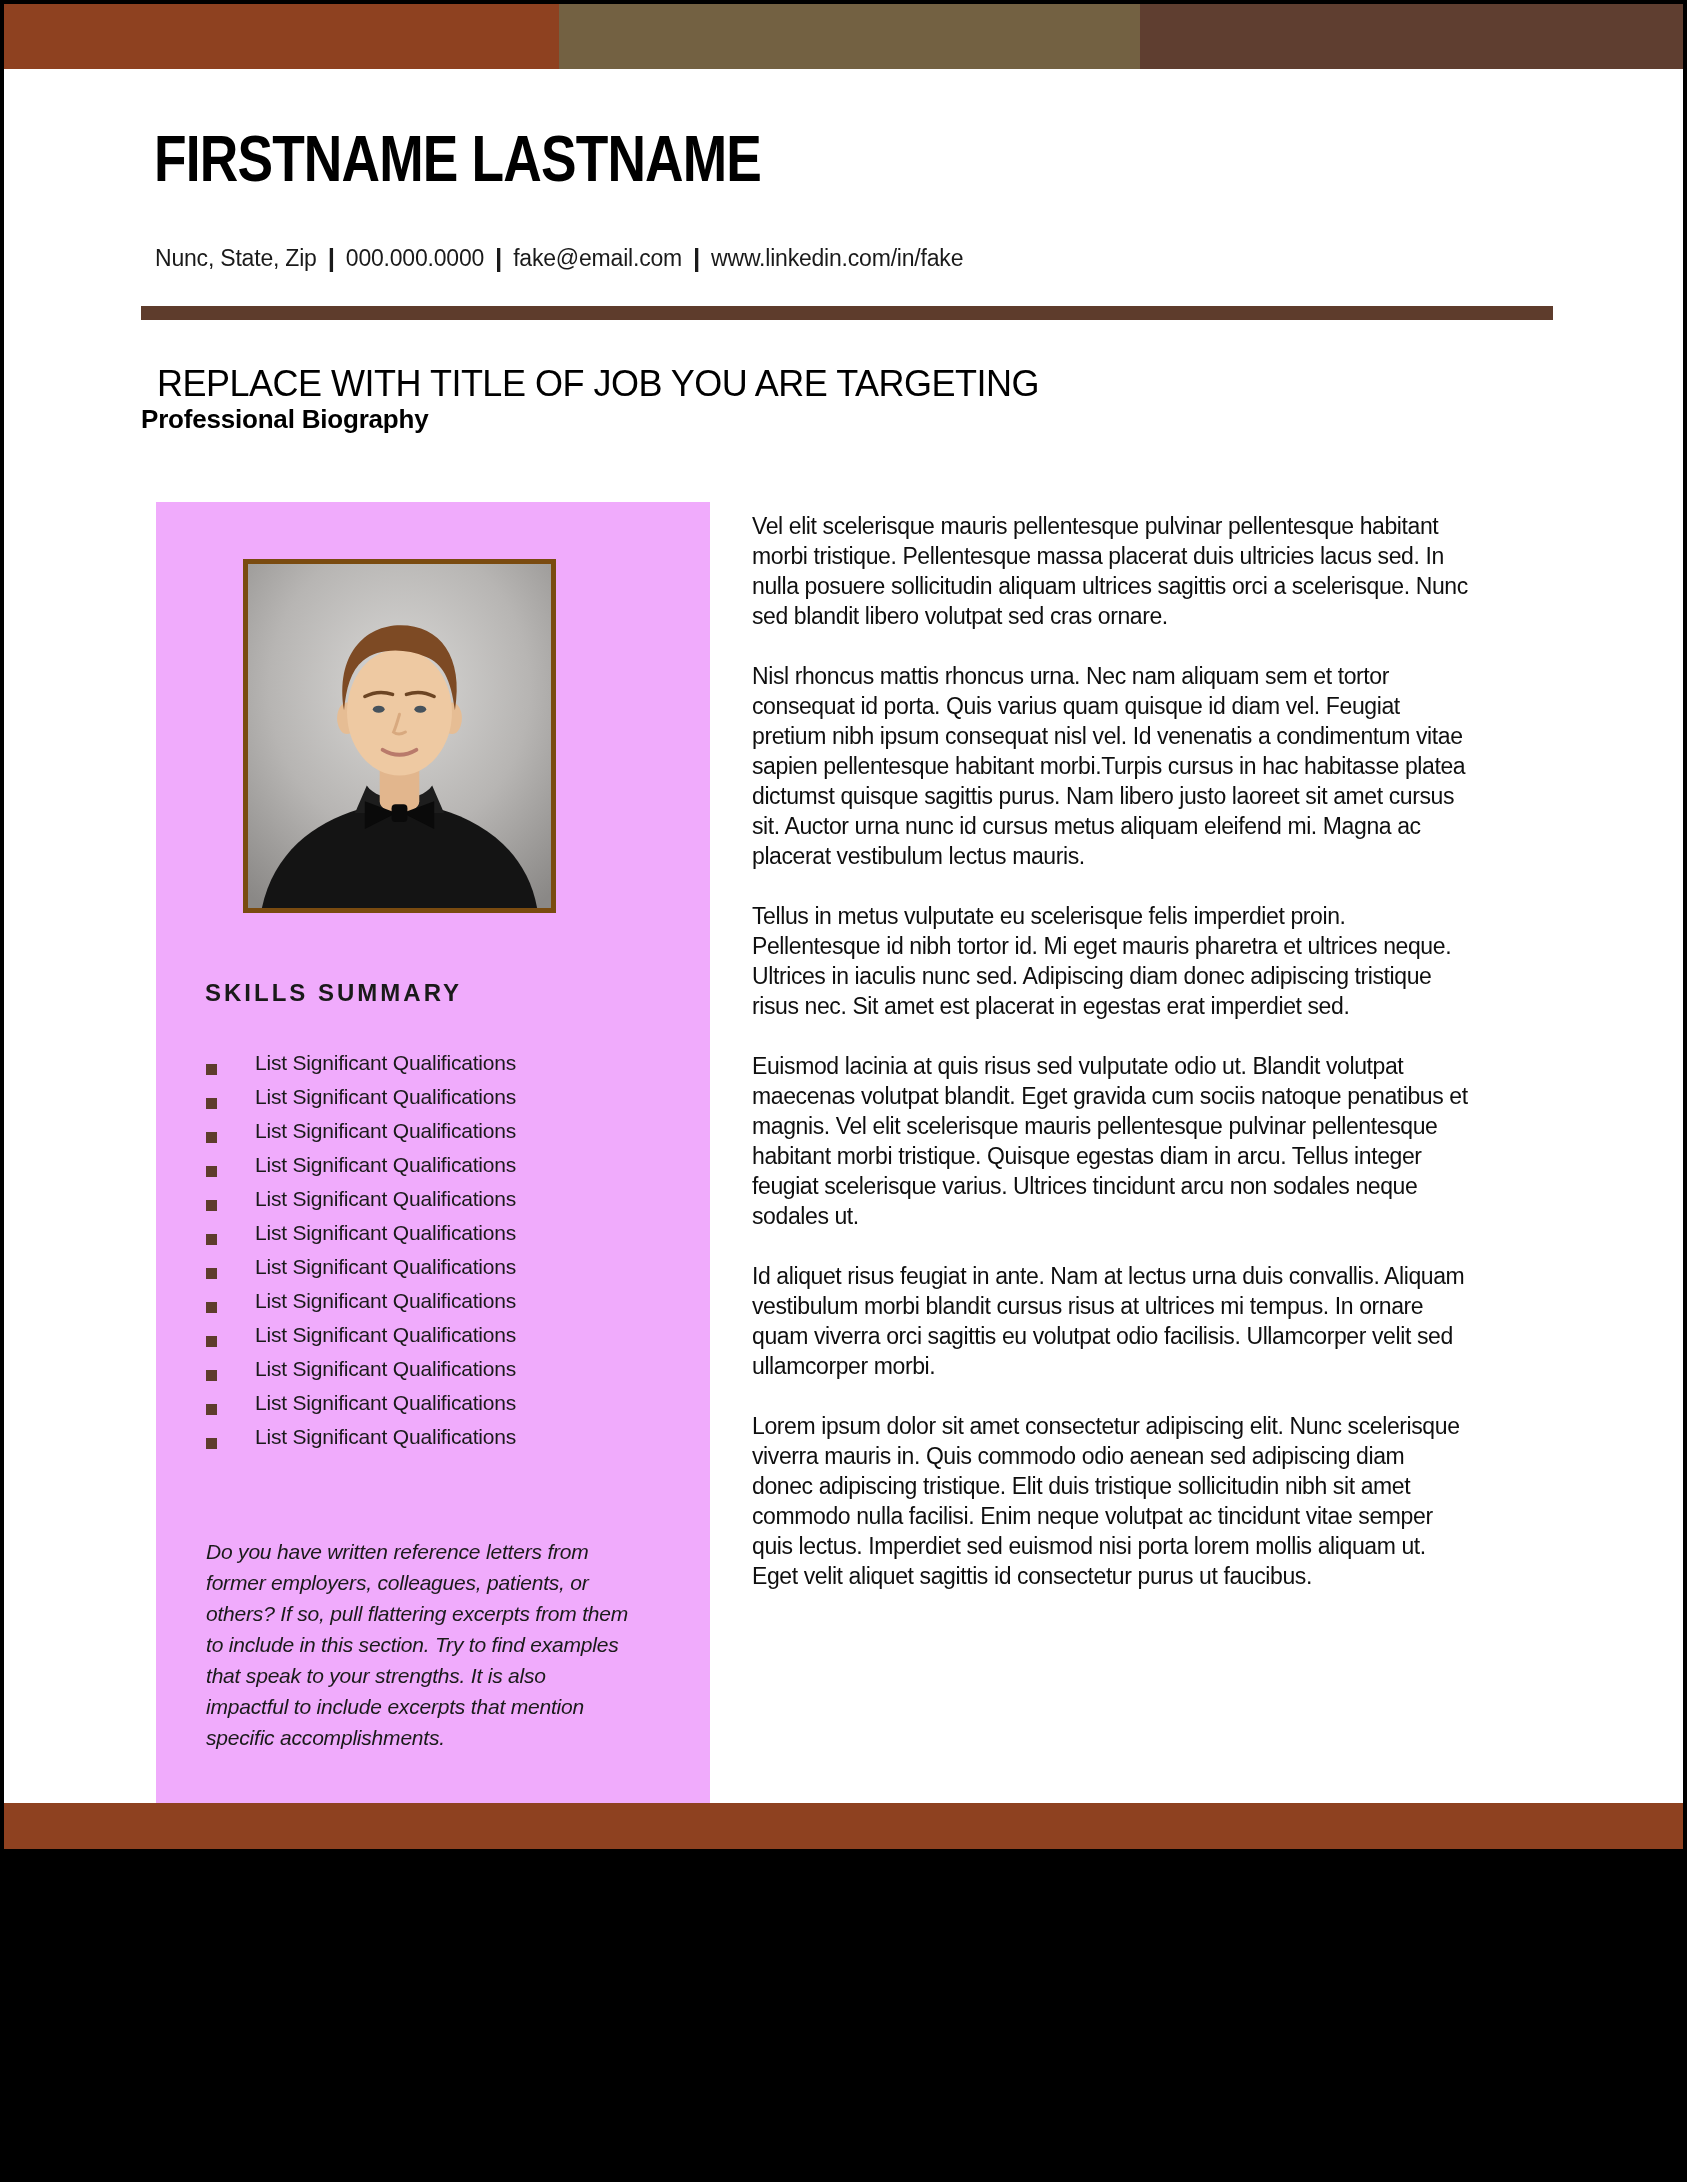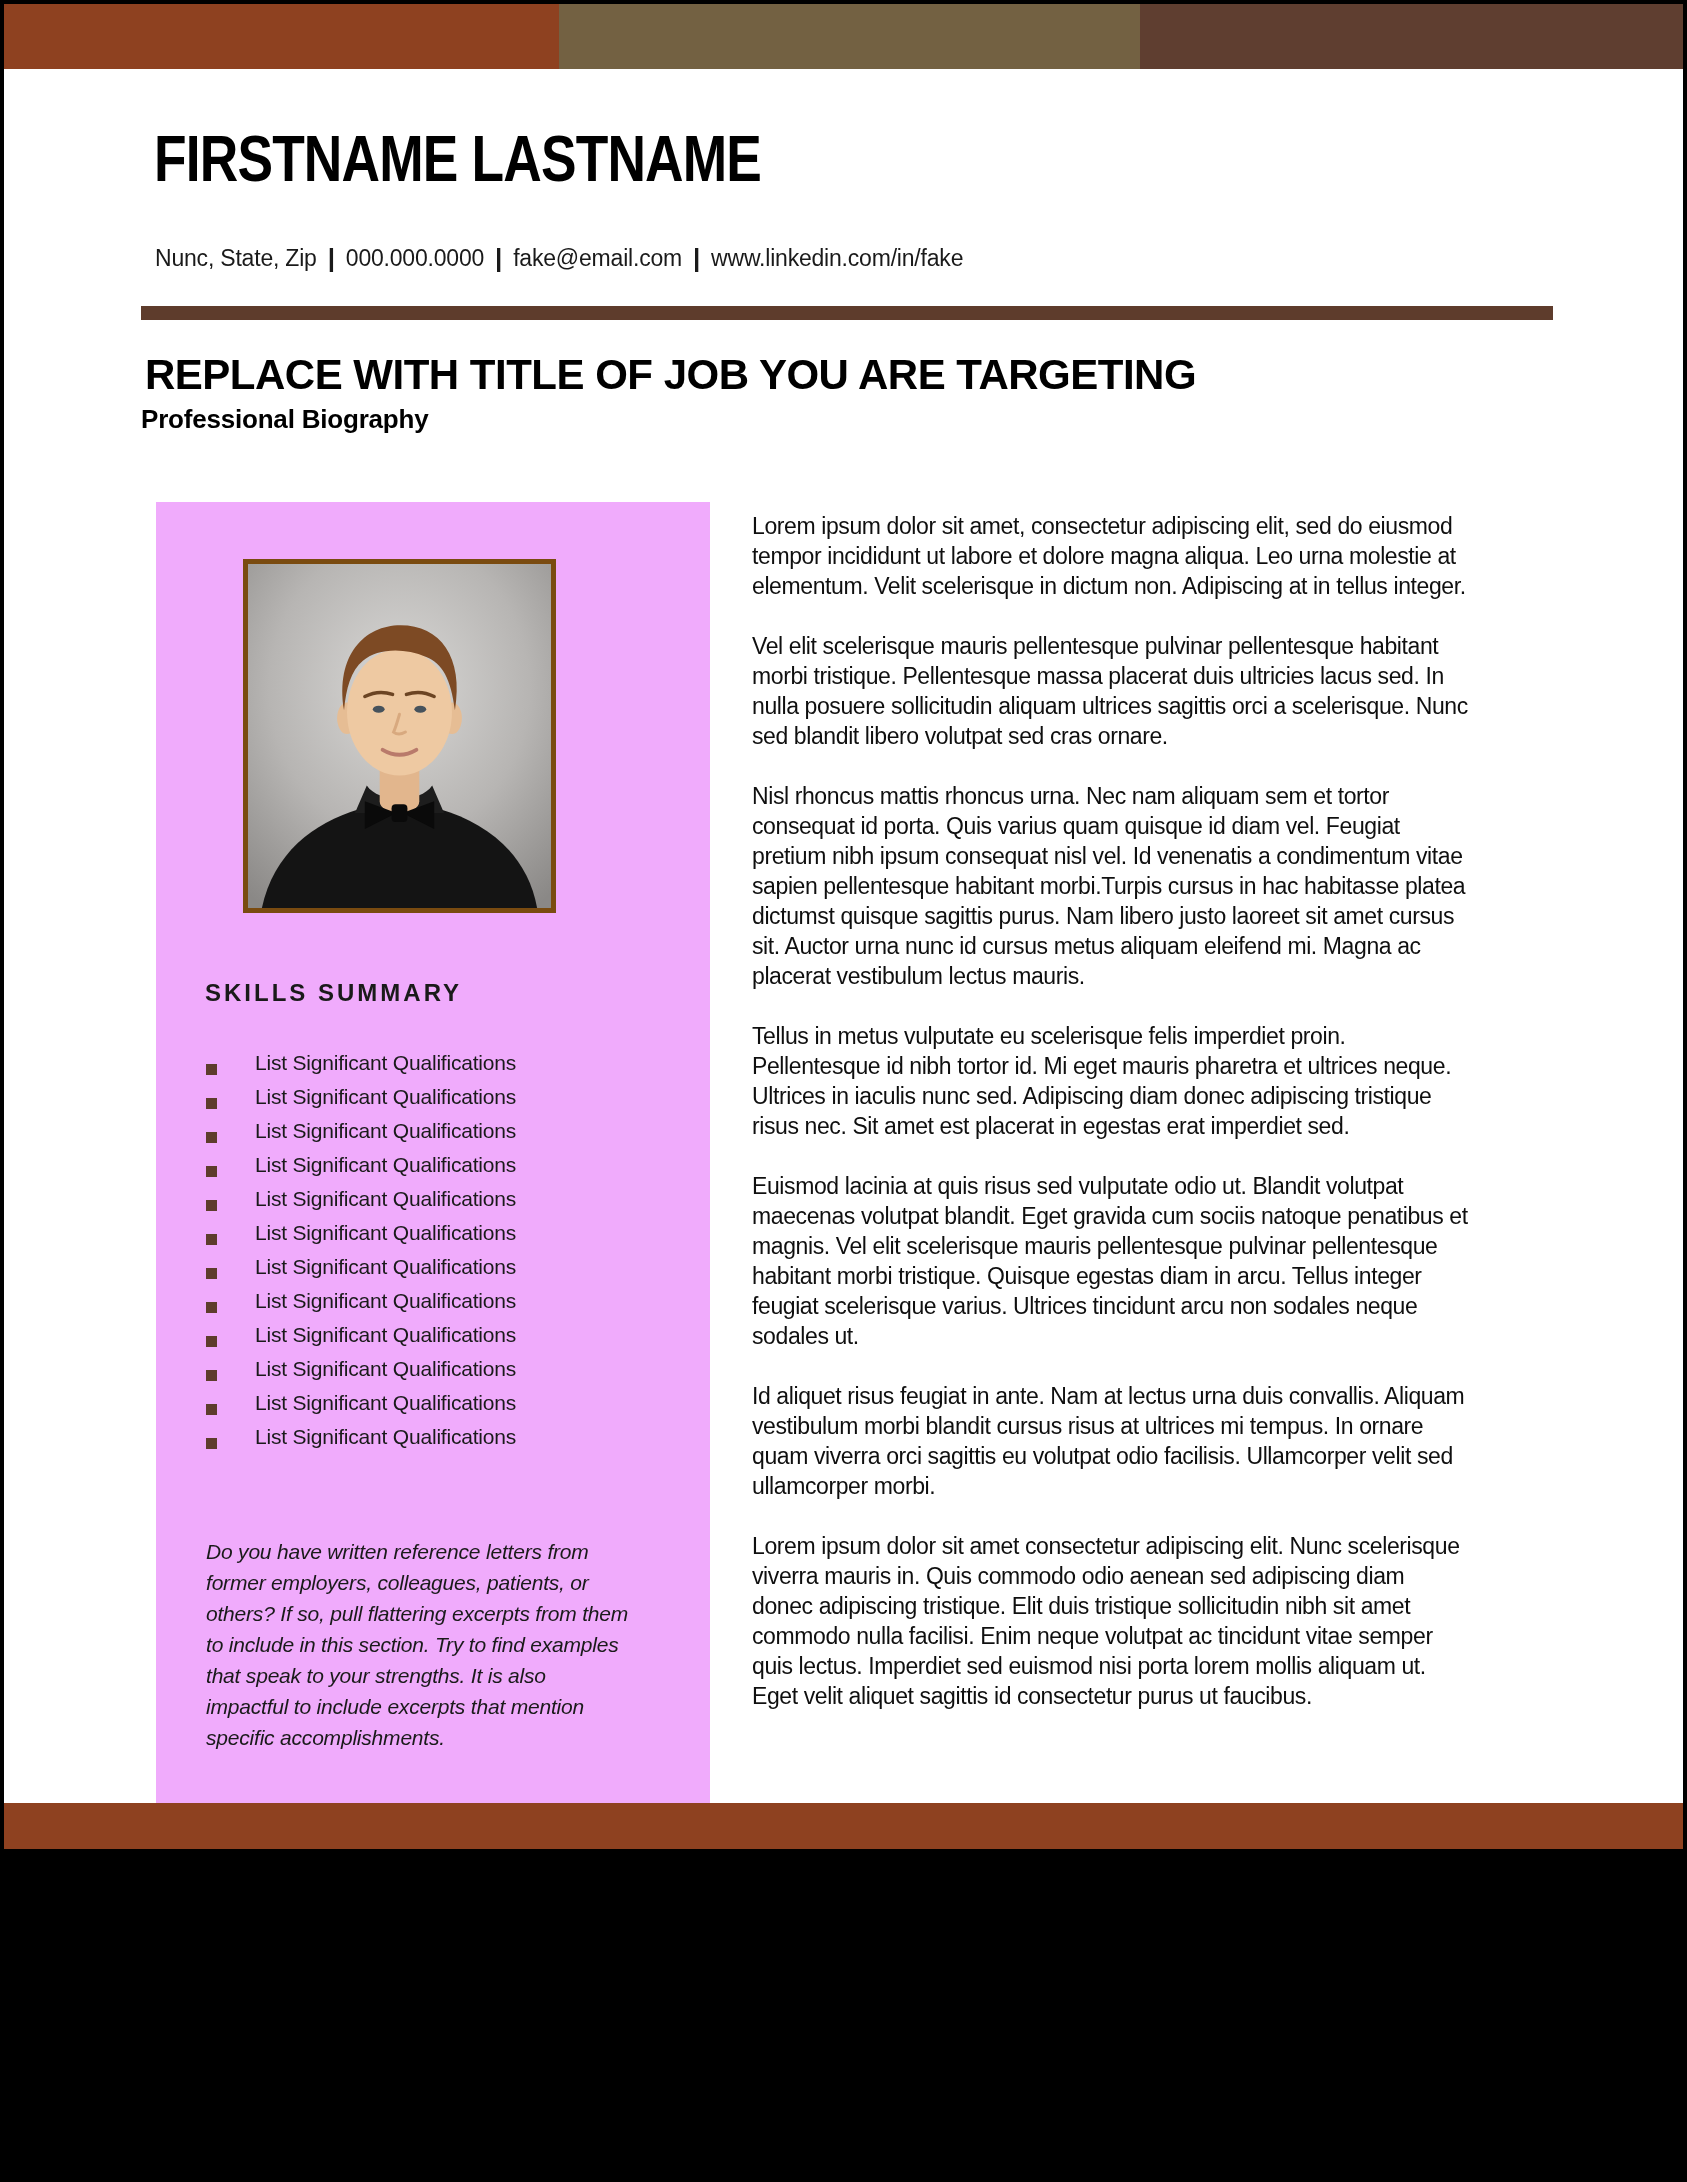--- a/index.html
+++ b/index.html
@@ -24,21 +24,21 @@
   .name{
     position:absolute;left:150px;top:117px;margin:0;
     font-size:65px;font-weight:700;color:#000;
     letter-spacing:-1px;white-space:nowrap;
     transform:scaleX(0.82);transform-origin:left top;
   }
   .contact{position:absolute;left:151px;top:238px;font-size:23px;color:#1a1a1a;white-space:nowrap;}
   .contact .sep{font-weight:700;font-size:26px;margin:0 11px;position:relative;top:1px;}
   .rule{position:absolute;left:137px;top:302px;width:1412px;height:14px;background:#5E3C2C;}
   
-  .job-title{position:absolute;left:137px;top:343px;margin:4px;font-size:42px;font-weight:700;color:#000;letter-spacing:-0.5px;white-space:nowrap;}
+  .job-title{position:absolute;left:137px;top:343px;margin:16px;font-size:36px;font-weight:400;color:#000;letter-spacing:-0.5px;white-space:nowrap;}
   .subtitle{position:absolute;left:137px;top:400px;margin:0;font-size:26px;font-weight:700;color:#000;text-align:right;}
   
   .sidebar{position:absolute;left:152px;top:498px;width:554px;height:1485px;background:#f0abfc;}
   .photo-frame{
     position:absolute;left:87px;top:57px;width:313px;height:354px;
     border:5px solid #7A4B10;box-sizing:border-box;background:#a9a8a6;
   }
   .photo-frame svg{display:block;width:100%;height:100%;}
   .skills-heading{position:absolute;left:49px;top:477px;margin:0;font-size:24px;font-weight:700;letter-spacing:3px;color:#1a1a1a;}
   .skills-list{position:absolute;left:50px;top:539px;margin:0;padding:0;list-style:none;width:475px;}
@@ -184,21 +184,20 @@
         </li>
       </ul>
 
     <p class="ref-note">Do you have written reference letters from former employers, colleagues, patients, or others? If so, pull flattering excerpts from them to include in this section. Try to find examples that speak to your strengths. It is also impactful to include excerpts that mention specific accomplishments.</p>
     <p class="ref-attribution">Name &amp; Title of Person</p>
 
   </aside>
 
   <main class="bio">
 
-      <p>Lorem ipsum dolor sit amet, consectetur adipiscing elit, sed do eiusmod tempor incididunt ut labore et dolore magna aliqua. Leo urna molestie at elementum. Velit scelerisque in dictum non. Adipiscing at in tellus integer.</p>
 
       <p>Vel elit scelerisque mauris pellentesque pulvinar pellentesque habitant morbi tristique. Pellentesque massa placerat duis ultricies lacus sed. In nulla posuere sollicitudin aliquam ultrices sagittis orci a scelerisque. Nunc sed blandit libero volutpat sed cras ornare.</p>
 
       <p>Nisl rhoncus mattis rhoncus urna. Nec nam aliquam sem et tortor consequat id porta. Quis varius quam quisque id diam vel. Feugiat pretium nibh ipsum consequat nisl vel. Id venenatis a condimentum vitae sapien pellentesque habitant morbi.Turpis cursus in hac habitasse platea dictumst quisque sagittis purus. Nam libero justo laoreet sit amet cursus sit. Auctor urna nunc id cursus metus aliquam eleifend mi. Magna ac placerat vestibulum lectus mauris.</p>
 
       <p>Tellus in metus vulputate eu scelerisque felis imperdiet proin. Pellentesque id nibh tortor id. Mi eget mauris pharetra et ultrices neque. Ultrices in iaculis nunc sed. Adipiscing diam donec adipiscing tristique risus nec. Sit amet est placerat in egestas erat imperdiet sed.</p>
 
       <p>Euismod lacinia at quis risus sed vulputate odio ut. Blandit volutpat maecenas volutpat blandit. Eget gravida cum sociis natoque penatibus et magnis. Vel elit scelerisque mauris pellentesque pulvinar pellentesque habitant morbi tristique. Quisque egestas diam in arcu. Tellus integer feugiat scelerisque varius. Ultrices tincidunt arcu non sodales neque sodales ut.</p>
 
       <p>Id aliquet risus feugiat in ante. Nam at lectus urna duis convallis. Aliquam vestibulum morbi blandit cursus risus at ultrices mi tempus. In ornare quam viverra orci sagittis eu volutpat odio facilisis. Ullamcorper velit sed ullamcorper morbi.</p>

